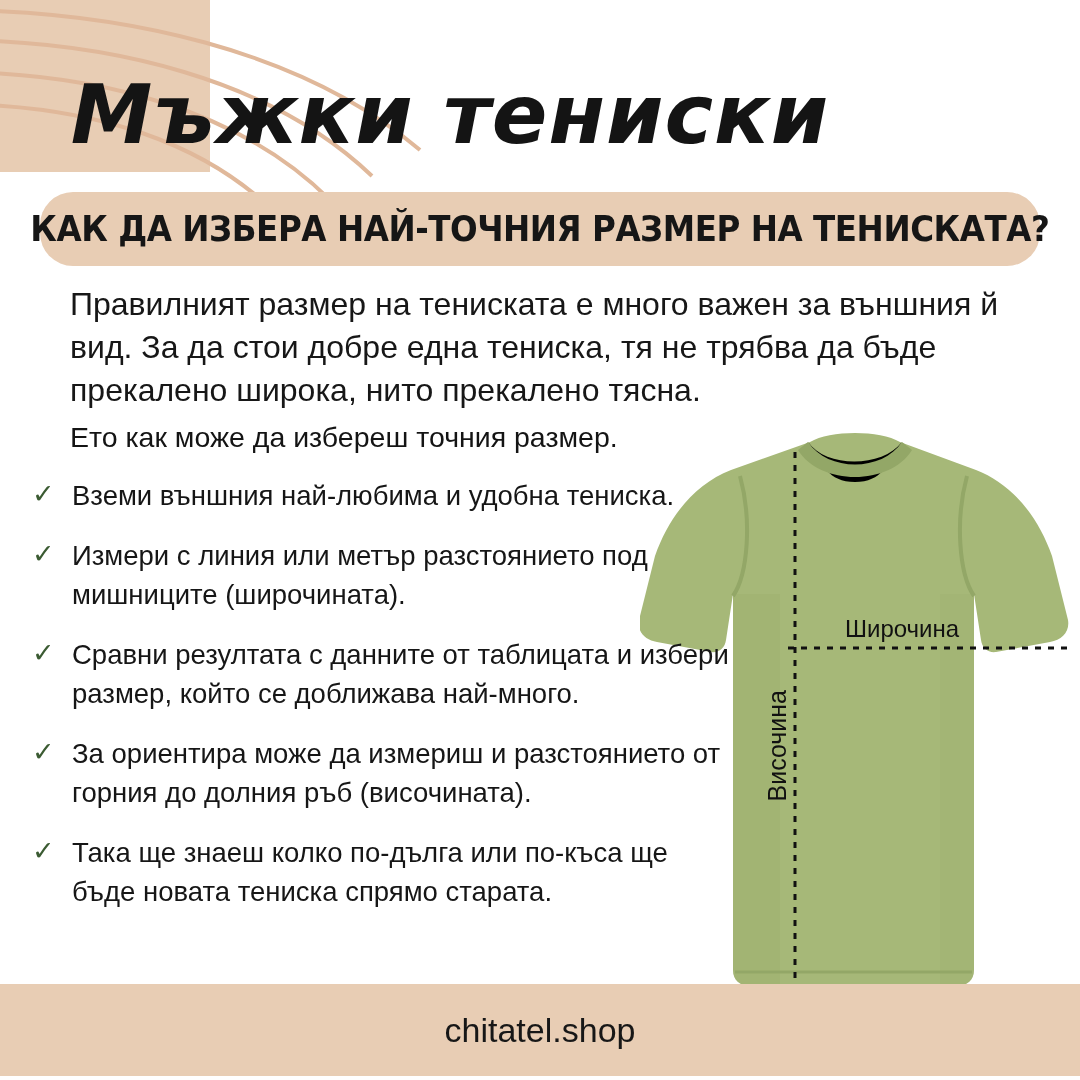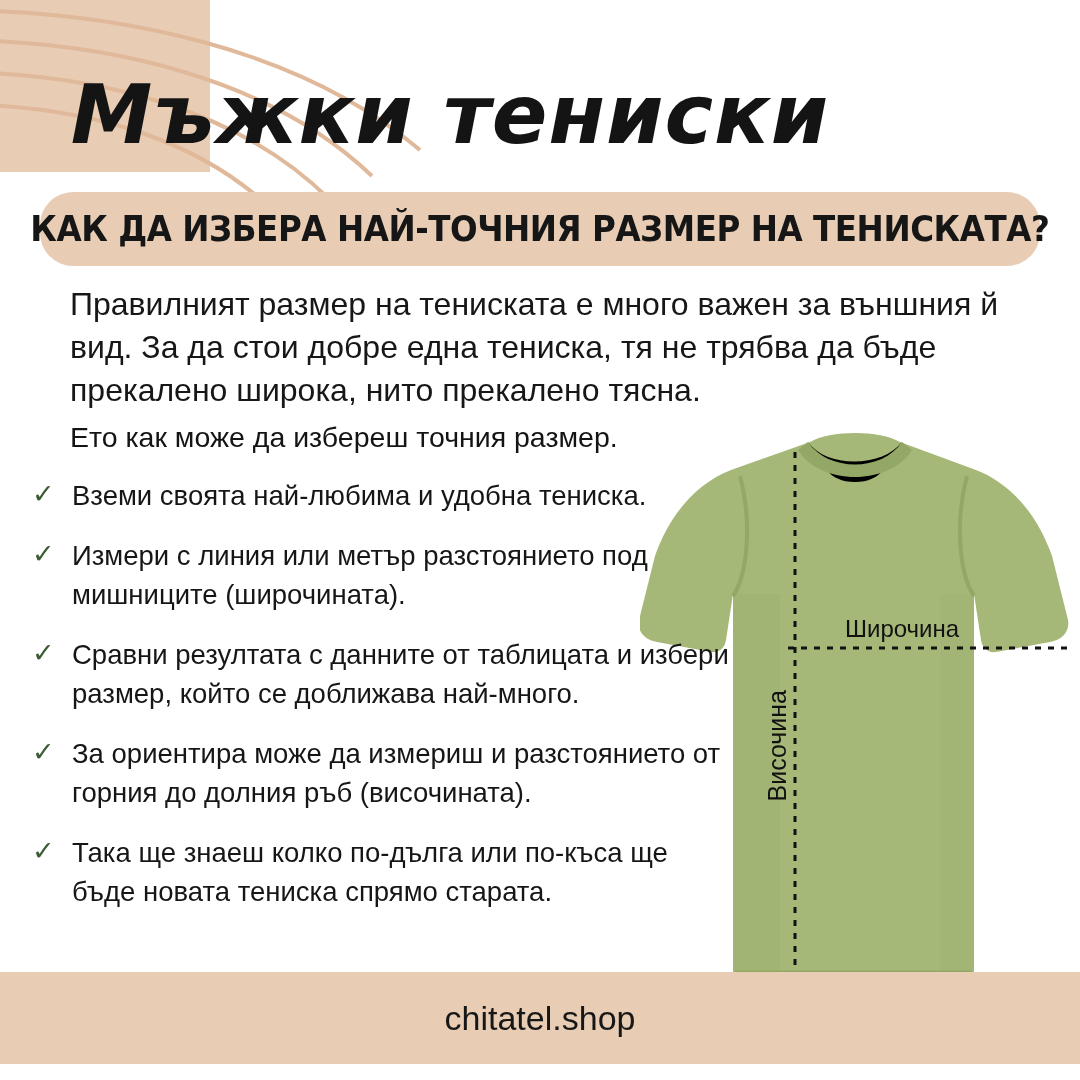--- a/index.html
+++ b/index.html
@@ -155,21 +155,21 @@
     z-index: 6;
     transform-origin: left top;
     transform: rotate(-90deg) translate(-100%, 0);
     white-space: nowrap;
   }
 
   
   .footer {
     position: absolute;
     left: 0;
-    bottom: 16px;
+    bottom: 4px;
     width: 1080px;
     height: 92px;
     background: #e8cdb4;
     display: flex;
     align-items: center;
     justify-content: center;
     z-index: 5;
   }
   .footer-text {
     font-size: 34px;
@@ -195,21 +195,21 @@
 <div class="pill">
   <span class="pill-text">КАК ДА ИЗБЕРА НАЙ-ТОЧНИЯ РАЗМЕР НА ТЕНИСКАТА?</span>
 </div>
 
 <div class="intro">Правилният размер на тениската е много важен за външния й вид. За да стои добре една тениска, тя не трябва да бъде прекалено широка, нито прекалено тясна.</div>
 <div class="intro-bold">Ето как може да избереш точния размер.</div>
 
 <div class="checklist">
   <div class="check-item">
     <span class="check-mark">✓</span>
-    <span class="check-text">Вземи своята най-любима и удобна тениска.</span>
+    <span class="check-text">Вземи външния най-любима и удобна тениска.</span>
   </div>
   <div class="check-item">
     <span class="check-mark">✓</span>
     <span class="check-text">Измери с линия или метър разстоянието под мишниците (широчината).</span>
   </div>
   <div class="check-item">
     <span class="check-mark">✓</span>
     <span class="check-text">Сравни резултата с данните от таблицата и избери размер, който се доближава най-много.</span>
   </div>
   <div class="check-item">

